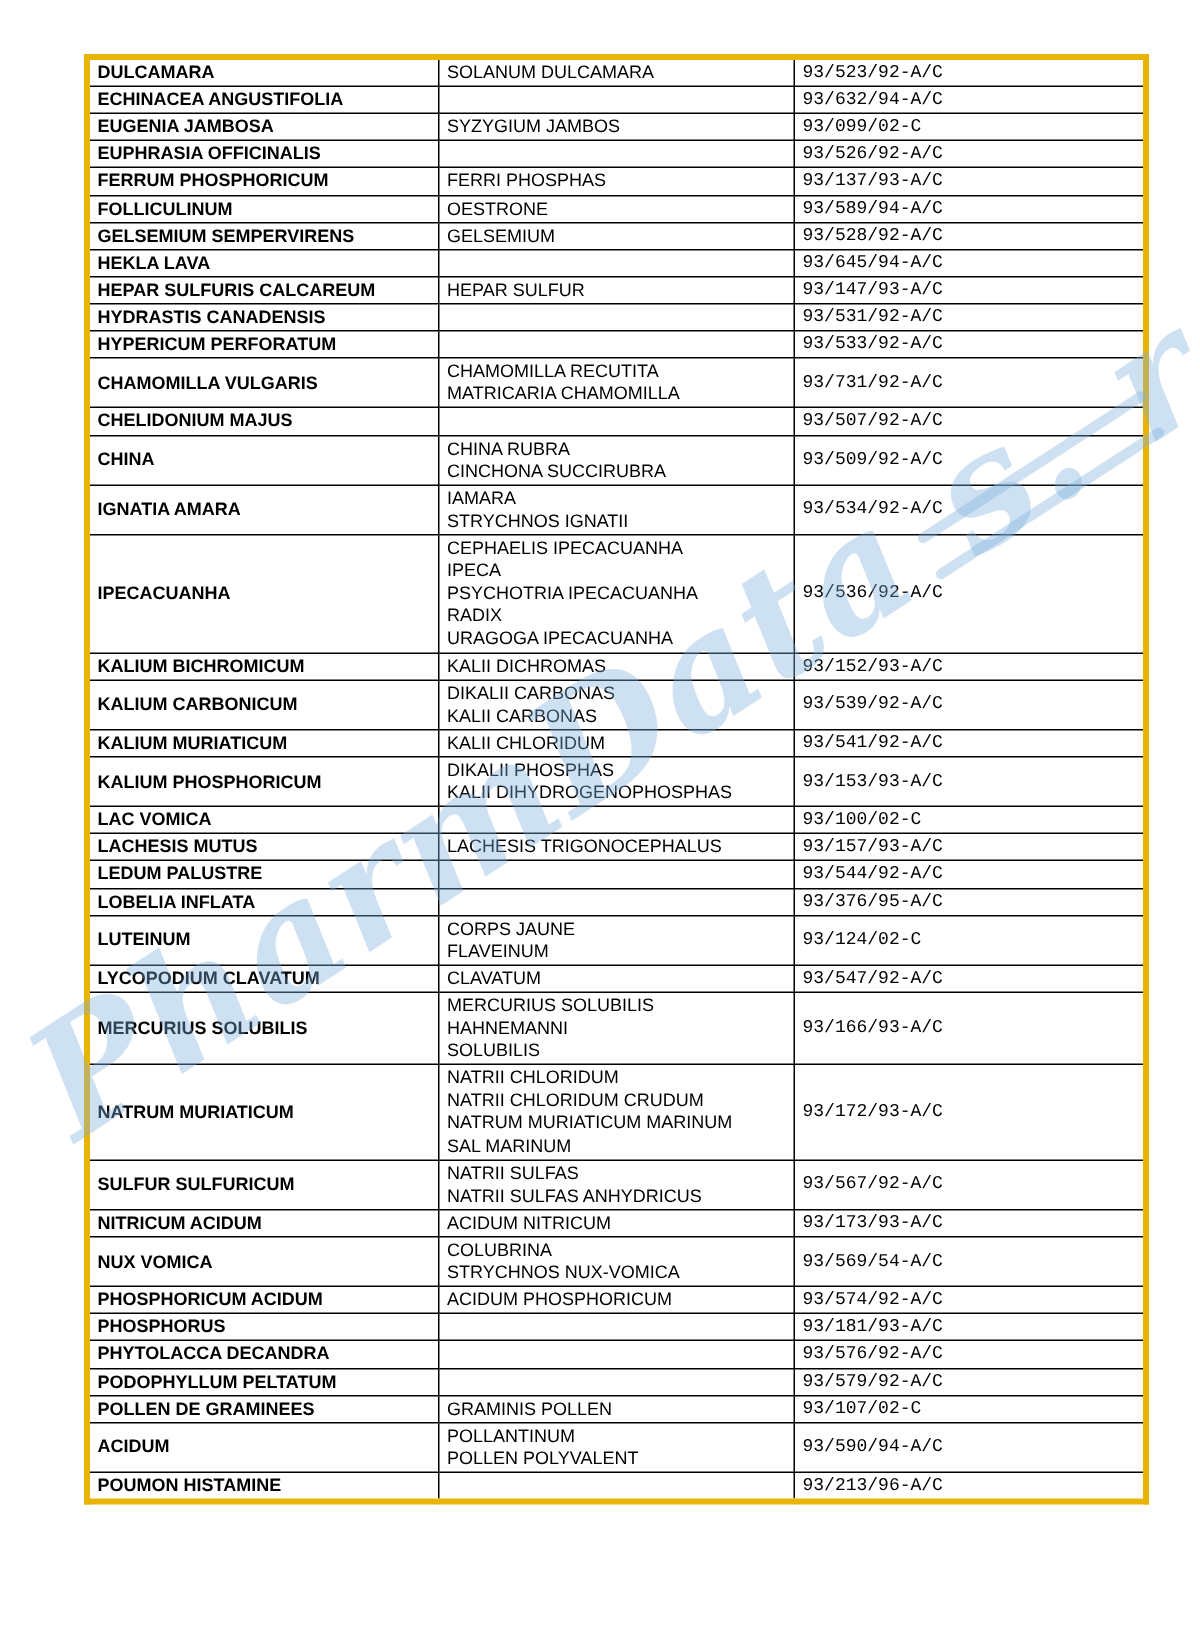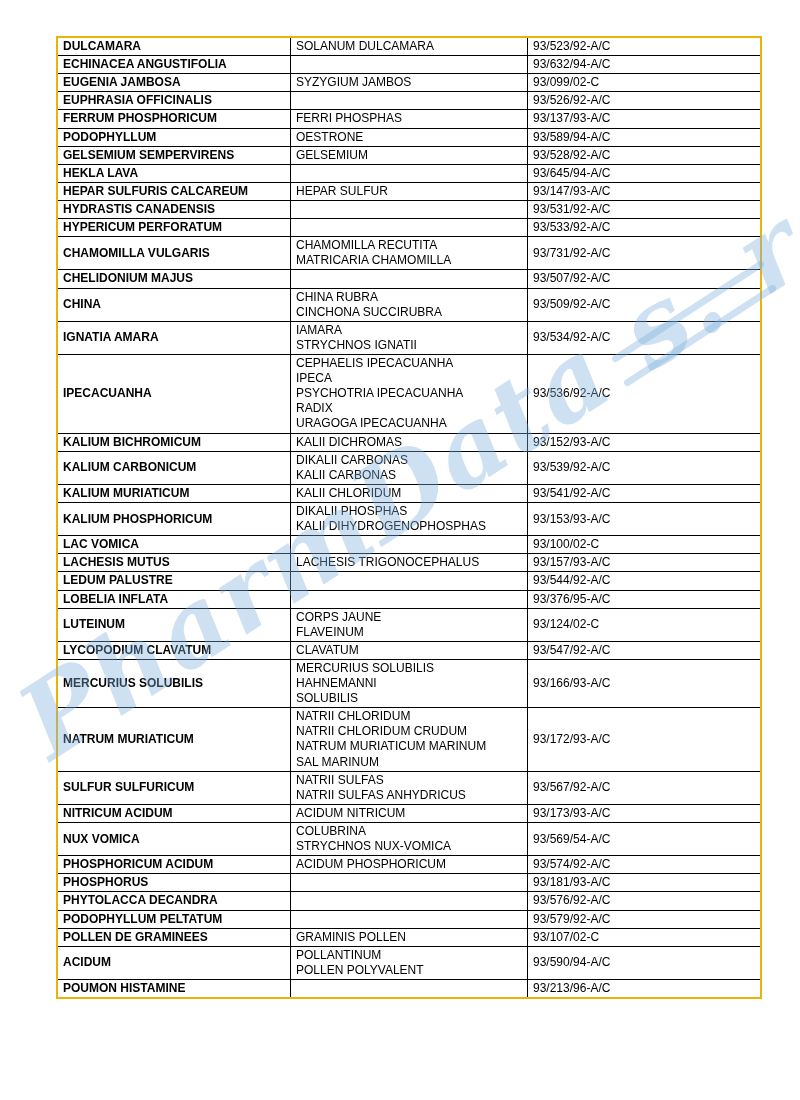--- a/index.html
+++ b/index.html
@@ -15,41 +15,42 @@
     overflow: hidden;
     font-family: "Liberation Sans", sans-serif;
     color: #000000;
   }
   table.remedies {
     position: absolute;
     left: 56px;
     top: 36px;
     width: 690px;
     border-collapse: collapse;
-    border: 2px solid #eab308;
+    border: 4px solid #eab308;
     table-layout: fixed;
   }
   table.remedies td {
     border: 1px solid #000000;
     padding: 1px 5px;
     font-size: 12px;
     line-height: 1.26;
     vertical-align: middle;
     overflow: hidden;
   }
   td.c1 {
     width: 222px;
     font-weight: bold;
   }
   td.c2 {
     width: 226px;
     white-space: pre-line;
   }
   td.c3 {
     width: 222px;
+    font-family: Liberation Mono, monospace;
   }
   
   .watermark {
     position: absolute;
     left: -40px;
     top: 430px;
     width: 880px;
     text-align: center;
     transform: rotate(-33deg);
     transform-origin: center;
@@ -114,21 +115,21 @@
     <td class="c3">93/526/92-A/C</td>
   </tr>
 
   <tr>
     <td class="c1">FERRUM PHOSPHORICUM</td>
     <td class="c2">FERRI PHOSPHAS</td>
     <td class="c3">93/137/93-A/C</td>
   </tr>
 
   <tr>
-    <td class="c1">PODOPHYLLUM</td>
+    <td class="c1">FOLLICULINUM</td>
     <td class="c2">OESTRONE</td>
     <td class="c3">93/589/94-A/C</td>
   </tr>
 
   <tr>
     <td class="c1">GELSEMIUM SEMPERVIRENS</td>
     <td class="c2">GELSEMIUM</td>
     <td class="c3">93/528/92-A/C</td>
   </tr>
 

